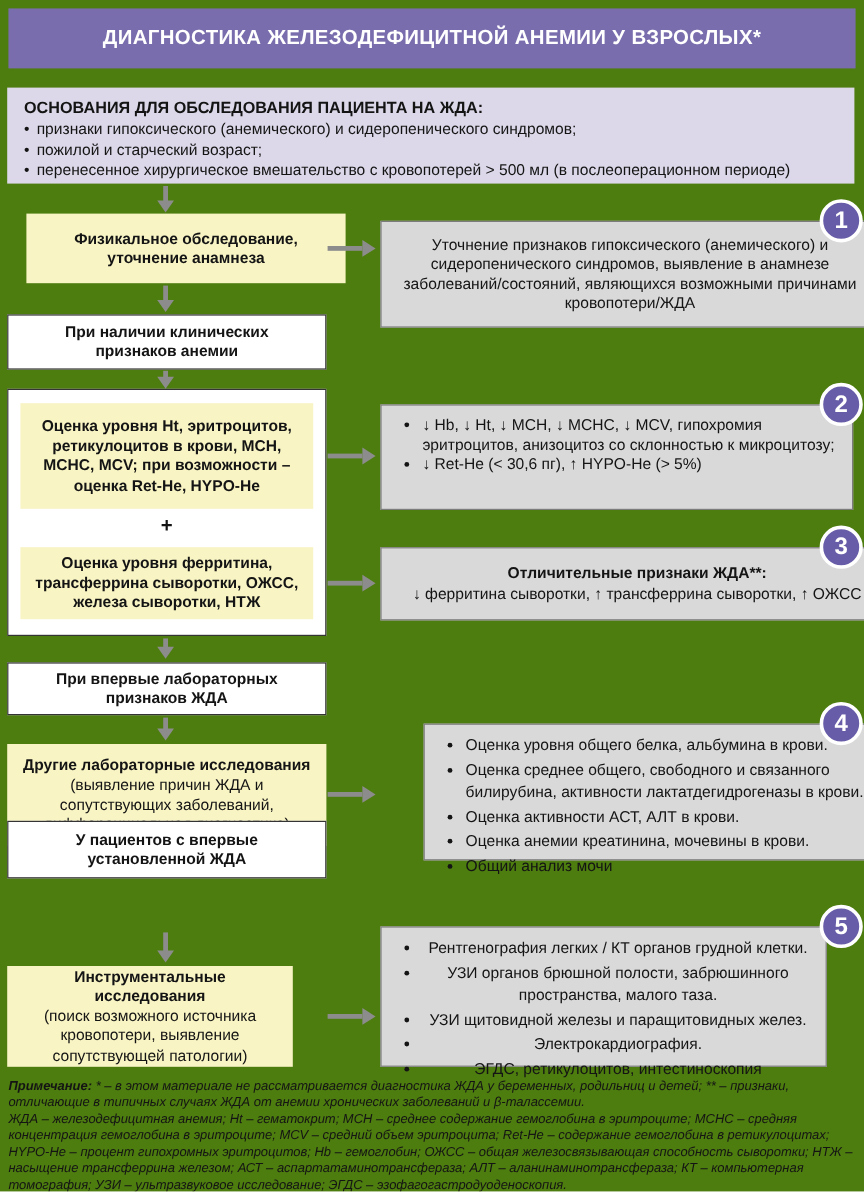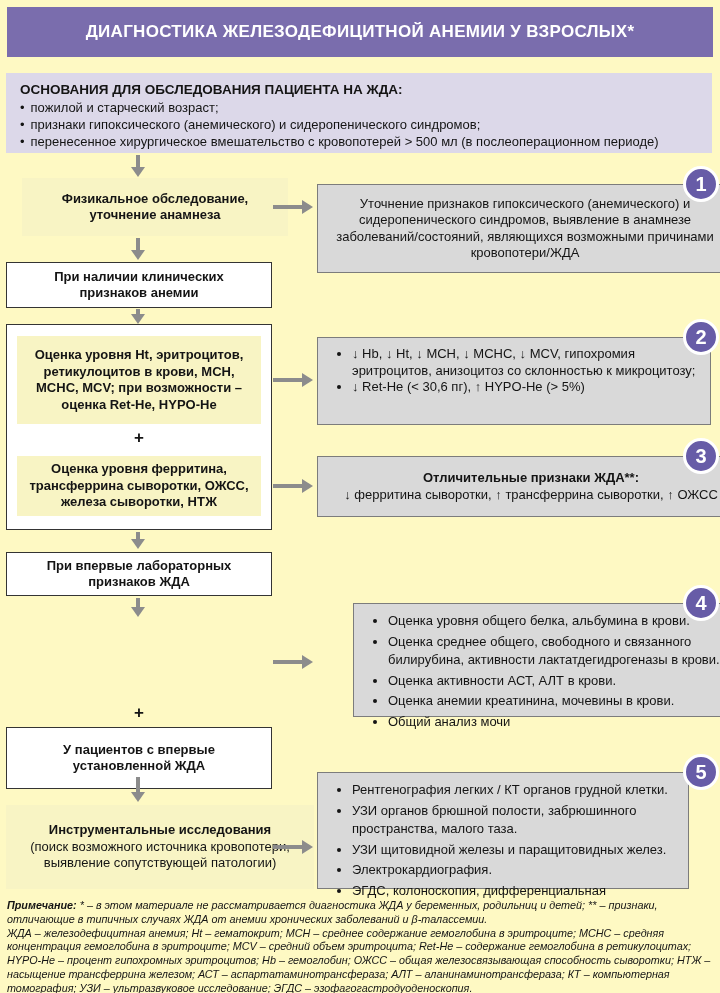--- a/index.html
+++ b/index.html
@@ -1,17 +1,17 @@
 <!DOCTYPE html>
 <html lang="ru"><head>
 <meta charset="utf-8">
 <style>
   html,body { margin:0; padding:0; background:#fff; }
   .page {
-    position:relative; width:720px; height:993px; background:#fef9c3;
+    position:relative; width:720px; height:993px; background:#4d7c0f;
     font-family:"Liberation Sans", sans-serif; color:#141414; overflow:hidden;
   }
 
   
   .header {
     position:absolute; left:7px; top:7px; width:706px; height:50px;
     background:#7a6dad; display:flex; align-items:center; justify-content:center;
   }
   .header .title {
     color:#ffffff; font-size:17px; font-weight:bold; letter-spacing:0.3px; text-align:center;
@@ -90,56 +90,56 @@
   #varrow3 { left:136px; top:309px; height:6px; }
   #cbox23  { left:6px;   top:324px; width:266px; height:206px; }
   #ybox2a  { left:17px;  top:336px; width:244px; height:88px; }
   #plus1   { top:428px; }
   #ybox2b  { left:17px;  top:456px; width:244px; height:60px; }
   #varrow4 { left:136px; top:532px; height:8px; }
   #wbox2   { left:6px;   top:552px; width:266px; height:44px; }
   #varrow5 { left:136px; top:598px; height:10px; }
   #ybox4   { left:6px;   top:620px; width:266px; height:85px; }
   #plus2   { top:703px; }
-  #wbox3   { left:6px;   top:727px; width:266px; height:62px; }
+  #wbox3   { left:6px;   top:684px; width:266px; height:48px; }
   #varrow6 { left:136px; top:777px; height:16px; }
-  #ybox5   { left:6px;   top:805px; width:308px; height:84px; }
+  #ybox5   { left:6px;   top:805px; width:238px; height:84px; }
 
   #harrow1 { left:273px; top:205px; width:29px; }
   #harrow2 { left:273px; top:378px; width:29px; }
   #harrow3 { left:273px; top:484px; width:29px; }
   #harrow4 { left:273px; top:660px; width:29px; }
   #harrow5 { left:273px; top:845px; width:29px; }
 
   #gbox1 { left:317px; top:184px; width:416px; height:89px; }
   #gbox2 { left:317px; top:337px; width:394px; height:88px; }
   #gbox3 { left:317px; top:456px; width:428px; height:61px; }
   #gbox4 { left:317px; top:603px; width:394px; height:114px;margin-left:36px; }
-  #gbox5 { left:317px; top:772px; width:372px; height:117px; }
+  #gbox5 { left:317px; top:772px; width:372px; height:117px;text-align:center; }
 
   #badge1 { left:683px; top:166px; }
   #badge2 { left:683px; top:319px; }
   #badge3 { left:683px; top:438px; }
   #badge4 { left:683px; top:585px; }
   #badge5 { left:683px; top:754px; }
 </style>
 </head>
 <body>
 
 <div class="page">
 
   <div class="header">
     <div class="title">ДИАГНОСТИКА ЖЕЛЕЗОДЕФИЦИТНОЙ АНЕМИИ У ВЗРОСЛЫХ*</div>
   </div>
 
   <div class="criteria">
     <div class="c-title">ОСНОВАНИЯ ДЛЯ ОБСЛЕДОВАНИЯ ПАЦИЕНТА НА ЖДА:</div>
     <ul>
+        <li>признаки гипоксического (анемического) и сидеропенического синдромов;</li>
         <li>пожилой и старческий возраст;</li>
-        <li>признаки гипоксического (анемического) и сидеропенического синдромов;</li>
         <li>перенесенное хирургическое вмешательство с кровопотерей &gt; 500 мл (в послеоперационном периоде)</li>
       </ul>
   </div>
 
   <div id="varrow1" class="v-arrow"></div>
 
   <div id="ybox1" class="ybox">
     <span class="bold">Физикальное обследование, уточнение анамнеза</span>
   </div>
 
@@ -157,20 +157,24 @@
   <div id="ybox2b" class="ybox">
     <span class="bold">Оценка уровня ферритина, трансферрина сыворотки, ОЖСС, железа сыворотки, НТЖ</span>
   </div>
 
   <div id="varrow4" class="v-arrow"></div>
 
   <div id="wbox2" class="wbox">При впервые лабораторных признаков ЖДА</div>
 
   <div id="varrow5" class="v-arrow"></div>
 
+  <div id="ybox4" class="ybox">
+    <span class="bold">Другие лабораторные исследования</span>
+    <span>(выявление причин ЖДА и сопутствующих заболеваний, дифференциальная диагностика)</span>
+  </div>
 
   <div id="plus2" class="plus">+</div>
 
   <div id="wbox3" class="wbox">У пациентов с впервые установленной ЖДА</div>
 
   <div id="varrow6" class="v-arrow"></div>
 
   <div id="ybox5" class="ybox">
     <span class="bold">Инструментальные исследования</span>
     <span>(поиск возможного источника кровопотери, выявление сопутствующей патологии)</span>
@@ -211,21 +215,21 @@
       </ul>
   </div>
   <div id="badge4" class="badge">4</div>
 
   <div id="gbox5" class="gbox list wide-lines">
     <ul>
         <li>Рентгенография легких / КТ органов грудной клетки.</li>
         <li>УЗИ органов брюшной полости, забрюшинного пространства, малого таза.</li>
         <li>УЗИ щитовидной железы и паращитовидных желез.</li>
         <li>Электрокардиография.</li>
-        <li>ЭГДС, колоноскопия, дифференциальная</li>
+        <li>ЭГДС, ретикулоцитов, интестиноскопия</li>
       </ul>
   </div>
   <div id="badge5" class="badge">5</div>
 
   <div class="footnote">
     <p><span class="lbl">Примечание:</span><span> * – в этом материале не рассматривается диагностика ЖДА у беременных, родильниц и детей; ** – признаки, отличающие в типичных случаях ЖДА от анемии хронических заболеваний и β-талассемии.</span></p>
     <p>ЖДА – железодефицитная анемия; Ht – гематокрит; MCH – среднее содержание гемоглобина в эритроците; MCHC – средняя концентрация гемоглобина в эритроците; MCV – средний объем эритроцита; Ret-He – содержание гемоглобина в ретикулоцитах; HYPO-He – процент гипохромных эритроцитов; Hb – гемоглобин; ОЖСС – общая железосвязывающая способность сыворотки; НТЖ – насыщение трансферрина железом; АСТ – аспартатаминотрансфераза; АЛТ – аланинаминотрансфераза; КТ – компьютерная томография; УЗИ – ультразвуковое исследование; ЭГДС – эзофагогастродуоденоскопия.</p>
   </div>
 
 </div>

